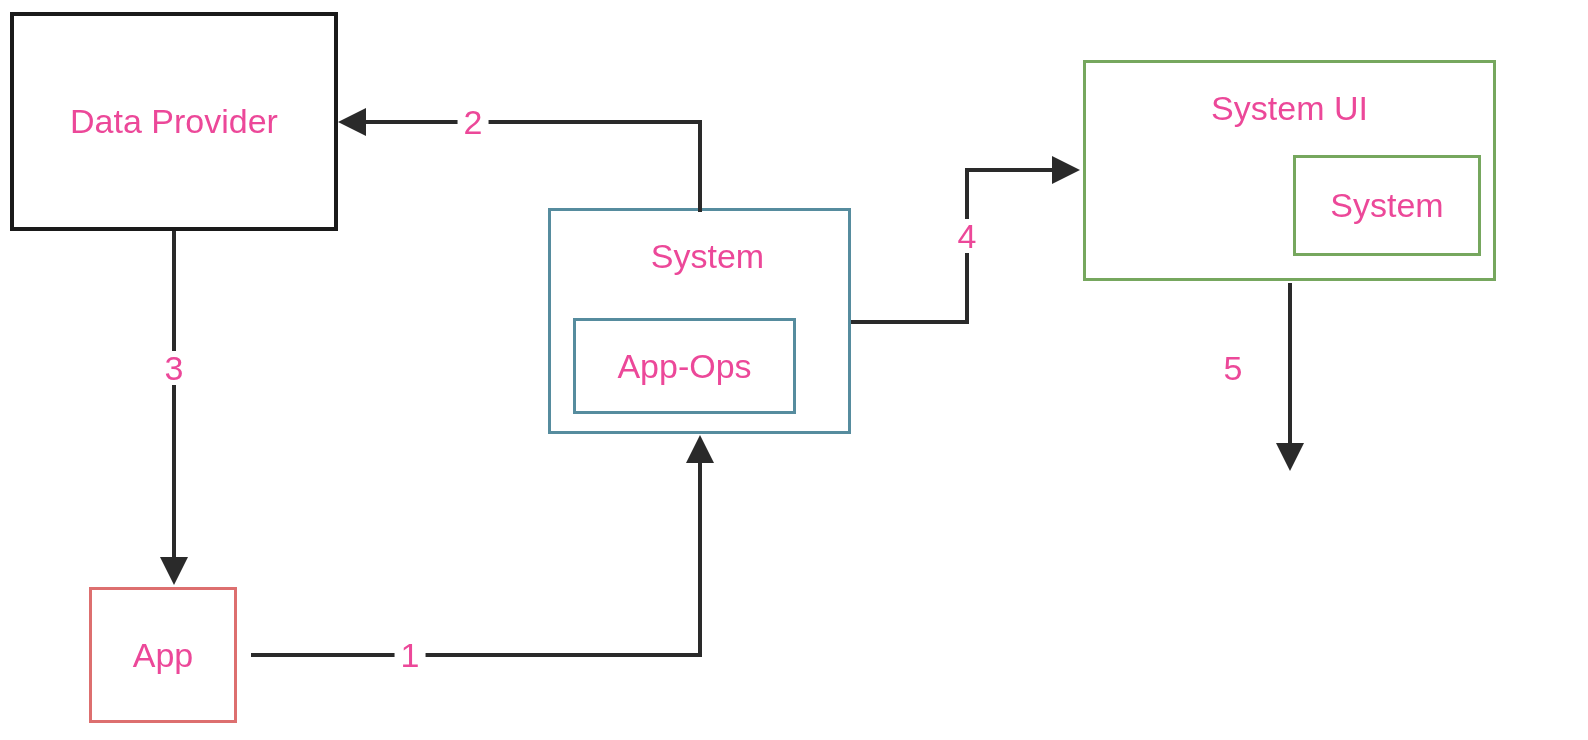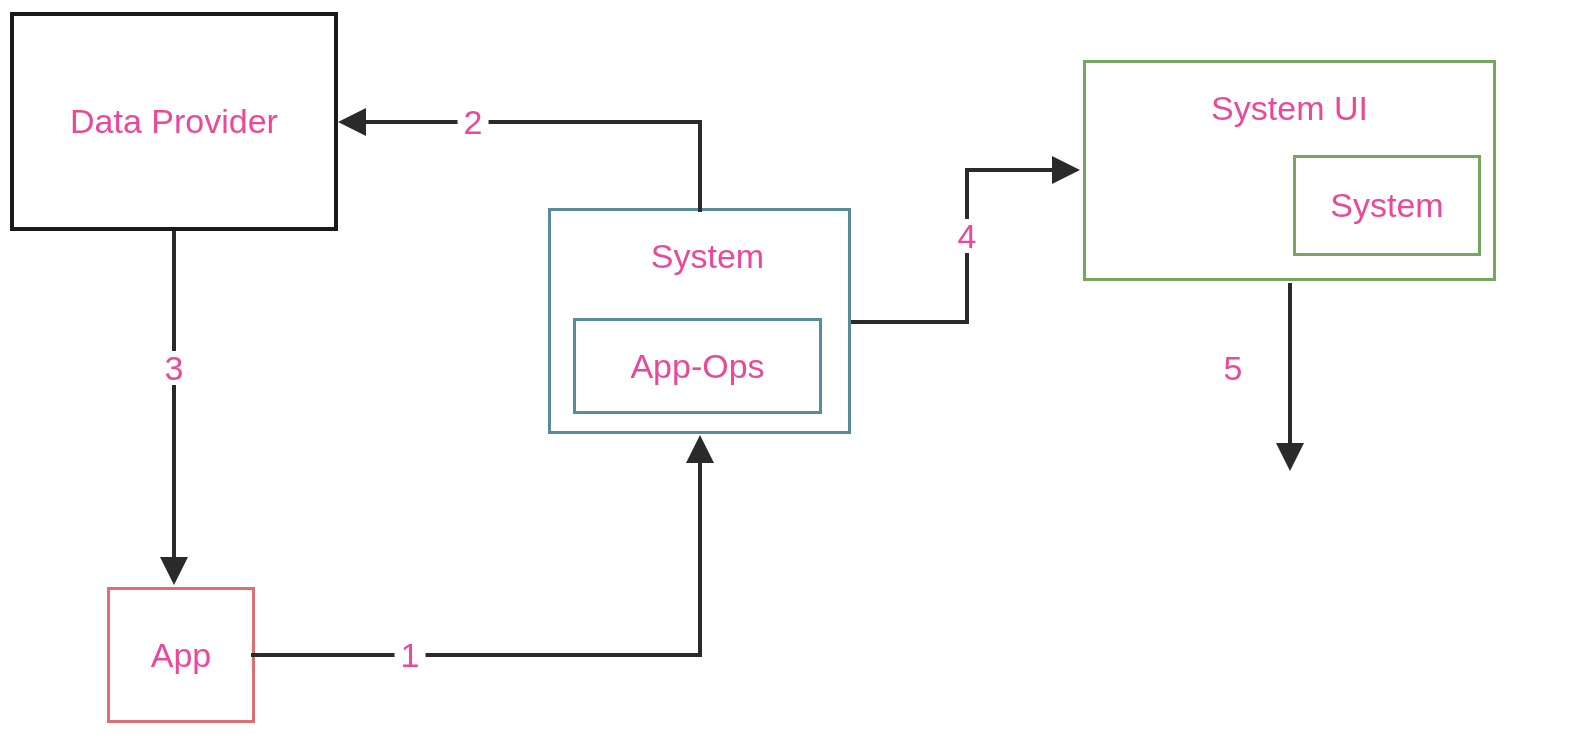--- a/index.html
+++ b/index.html
@@ -17,23 +17,23 @@
   .ah-right{border-top:14px solid transparent;border-bottom:14px solid transparent;border-left:28px solid #2a2a2a;}
   .ah-up   {border-left:14px solid transparent;border-right:14px solid transparent;border-bottom:28px solid #2a2a2a;}
   .ah-down {border-left:14px solid transparent;border-right:14px solid transparent;border-top:28px solid #2a2a2a;}
   .edge-label{
     position:absolute;font-size:34px;background:#ffffff;padding:0 6px;
     transform:translate(-50%,-50%);line-height:1;
   }
 
   
   #data-provider{left:10px;top:12px;width:328px;height:219px;border:4px solid;}
-  #app{left:107px;top:587px;width:148px;height:136px;border:3px solid;text-align:right;}
+  #app{left:89px;top:587px;width:148px;height:136px;border:3px solid;text-align:right;}
   #system{left:548px;top:208px;width:303px;height:226px;border:3px solid;}
-  #app-ops{left:22px;top:107px;width:249px;height:96px;border:3px solid;}
+  #app-ops{left:22px;top:107px;width:223px;height:96px;border:3px solid;}
   #system-ui{left:1083px;top:60px;width:413px;height:221px;border:3px solid;}
   #dialog{left:207px;top:92px;width:188px;height:101px;border:3px solid;}
   #permission-manager{left:1010px;top:473px;width:493px;height:211px;border:4px solid;}
 </style>
 </head>
 <body>
 
 <div class="stage">
 
   <div class="box center" id="data-provider" style="border-color: rgb(26, 26, 26);">

